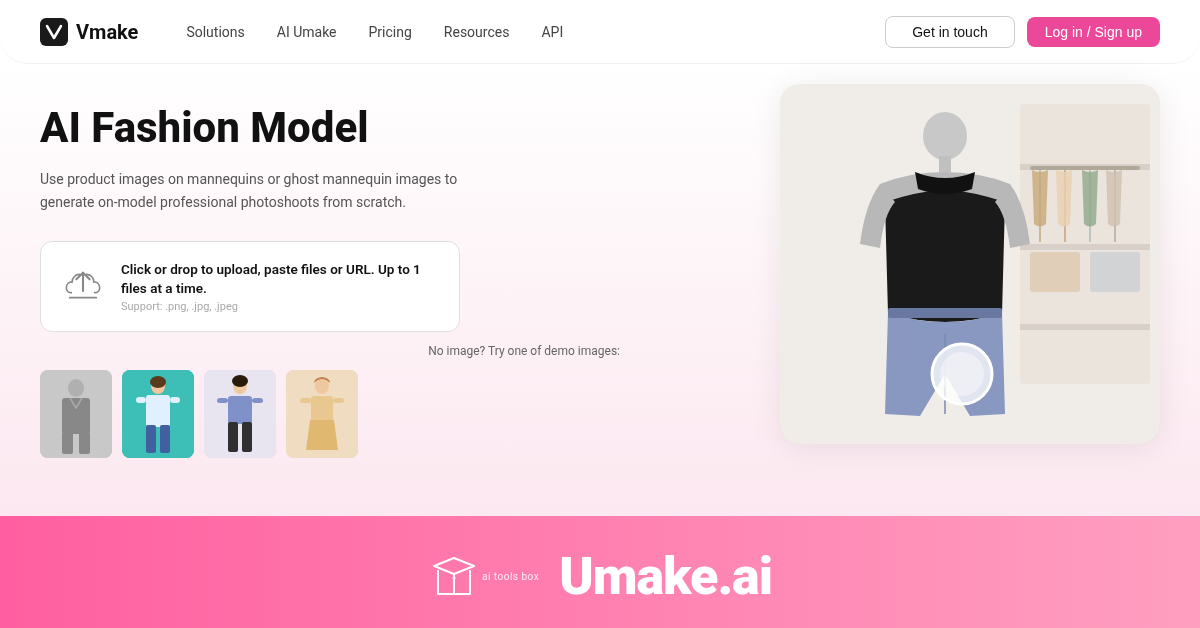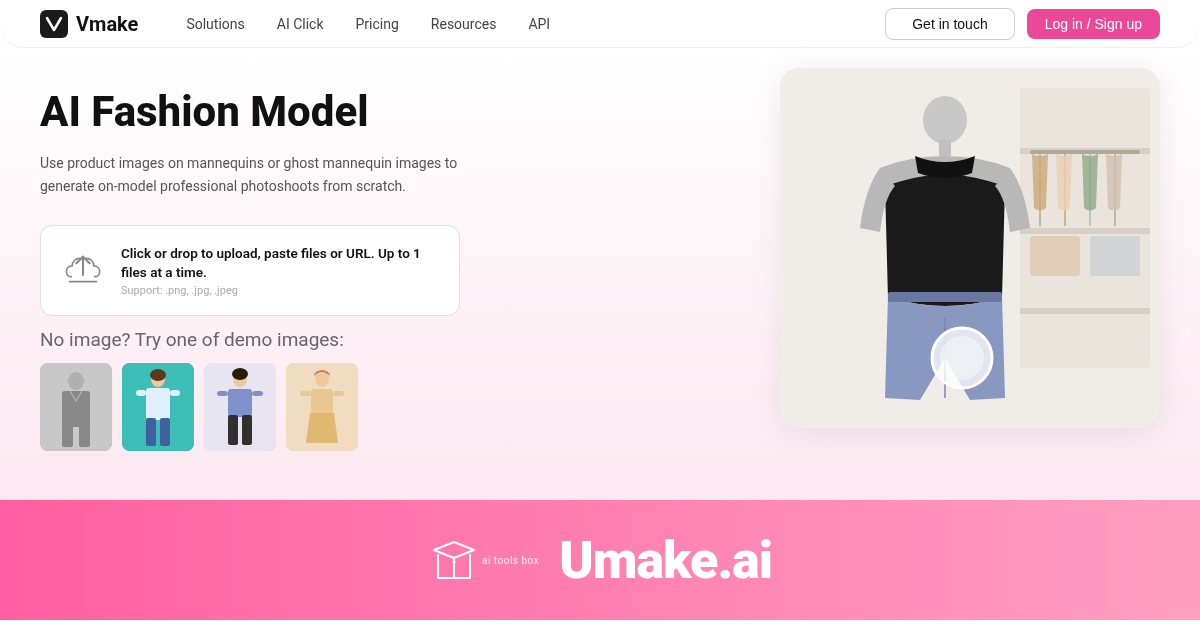--- a/index.html
+++ b/index.html
@@ -9,21 +9,21 @@
       height: 628px;
       overflow: hidden;
       background: #fff;
     }
 
     
     .navbar {
       display: flex;
       align-items: center;
       padding: 0 40px;
-      height: 48px;
+      height: 64px;
       border-bottom: 1px solid #f0f0f0;
       background: #fff;
       border-radius: 28px;
     }
     .logo-area {
       display: flex;
       align-items: center;
       gap: 8px;
       margin-right: 48px;
     }
@@ -138,23 +138,24 @@
       line-height: 1.4;
     }
 
     .upload-text-support {
       font-size: 11px;
       color: #aaa;
       margin-top: 2px;
     }
 
     .demo-hint {
-      font-size: 19px;
+      font-size: 12px;
       color: #666;
       margin-bottom: 12px;
+      text-align: right;
     }
 
     .demo-images {
       display: flex;
       gap: 10px;
     }
 
     .demo-img {
       width: 72px;
       height: 88px;
@@ -247,21 +248,21 @@
 <nav class="navbar">
   <div class="logo-area">
     <svg class="logo-icon" viewBox="0 0 28 28" fill="none" xmlns="http://www.w3.org/2000/svg">
       <rect width="28" height="28" rx="6" fill="#1a1a1a"></rect>
       <path d="M7 8 L14 20 L21 8" stroke="white" stroke-width="2.5" stroke-linecap="round" stroke-linejoin="round" fill="none"></path>
     </svg>
     <span class="logo-text">Vmake</span>
   </div>
   <div class="nav-links">
     <a class="nav-link">Solutions</a>
-    <a class="nav-link">AI Click</a>
+    <a class="nav-link">AI Umake</a>
     <a class="nav-link">Pricing</a>
     <a class="nav-link">Resources</a>
     <a class="nav-link">API</a>
   </div>
   <div class="nav-actions">
     <button class="btn-get-in-touch">Get in touch</button>
     <button class="btn-login">Log in / Sign up</button>
   </div>
 </nav>
 

